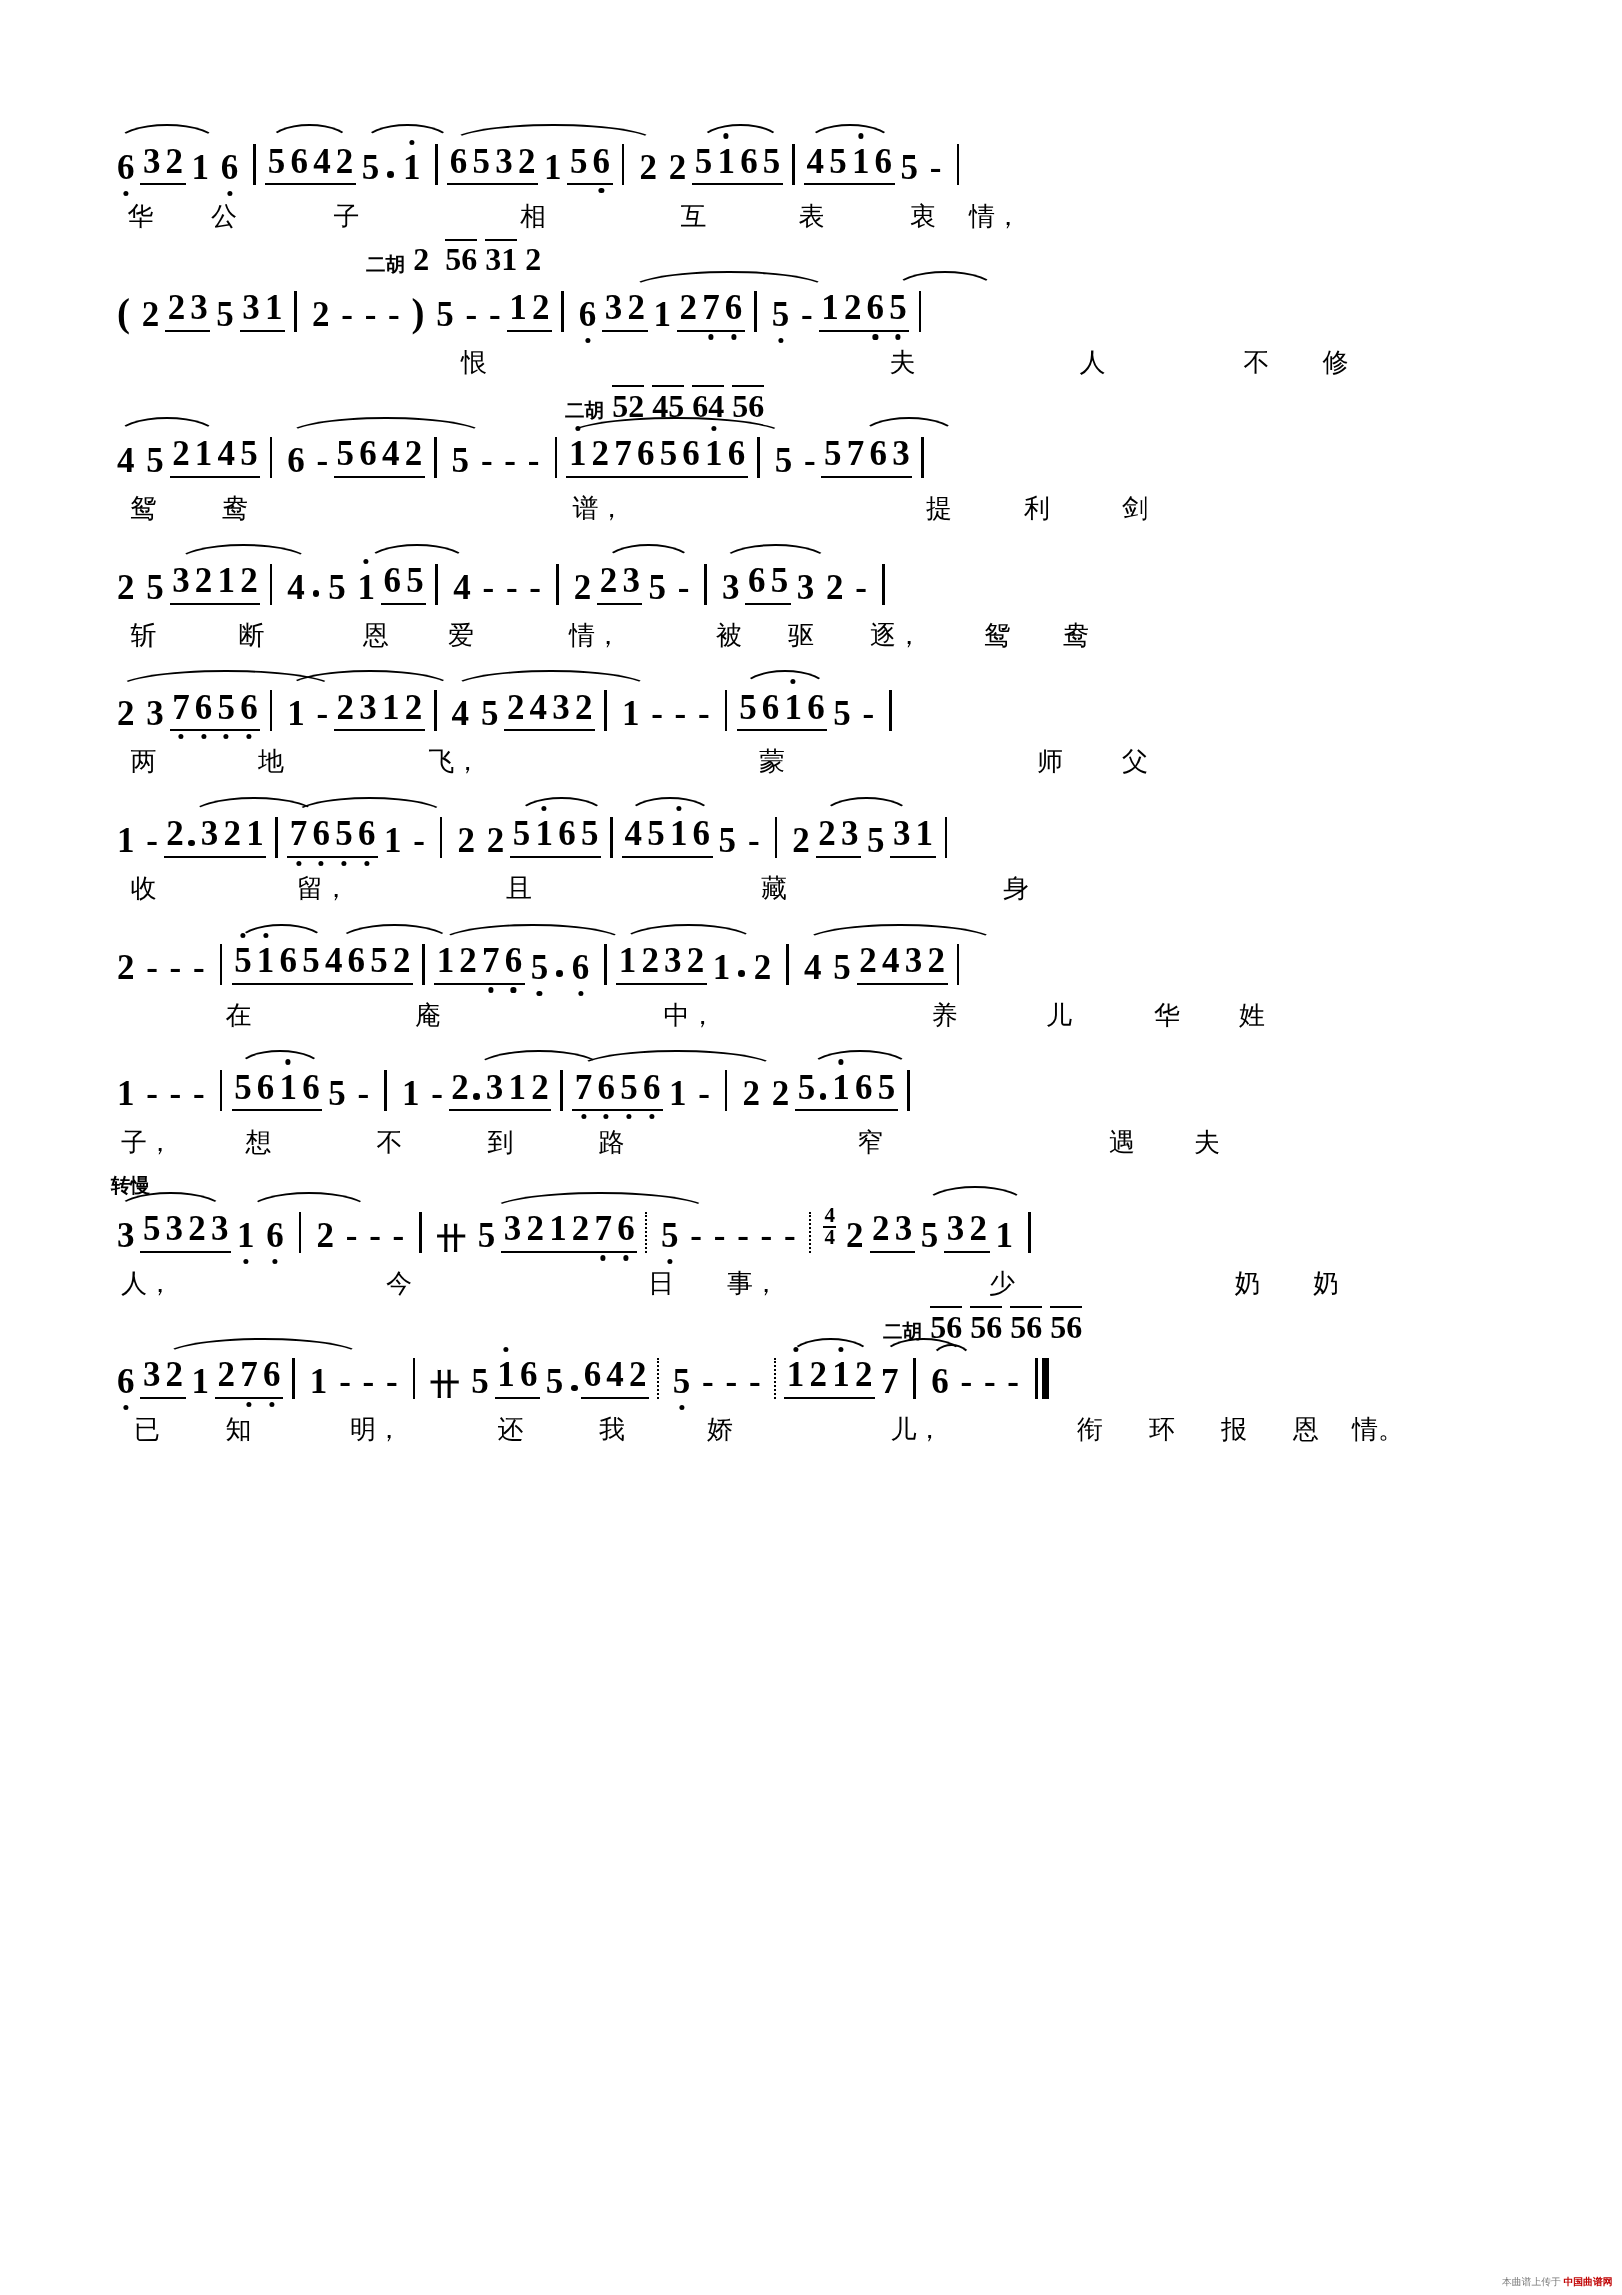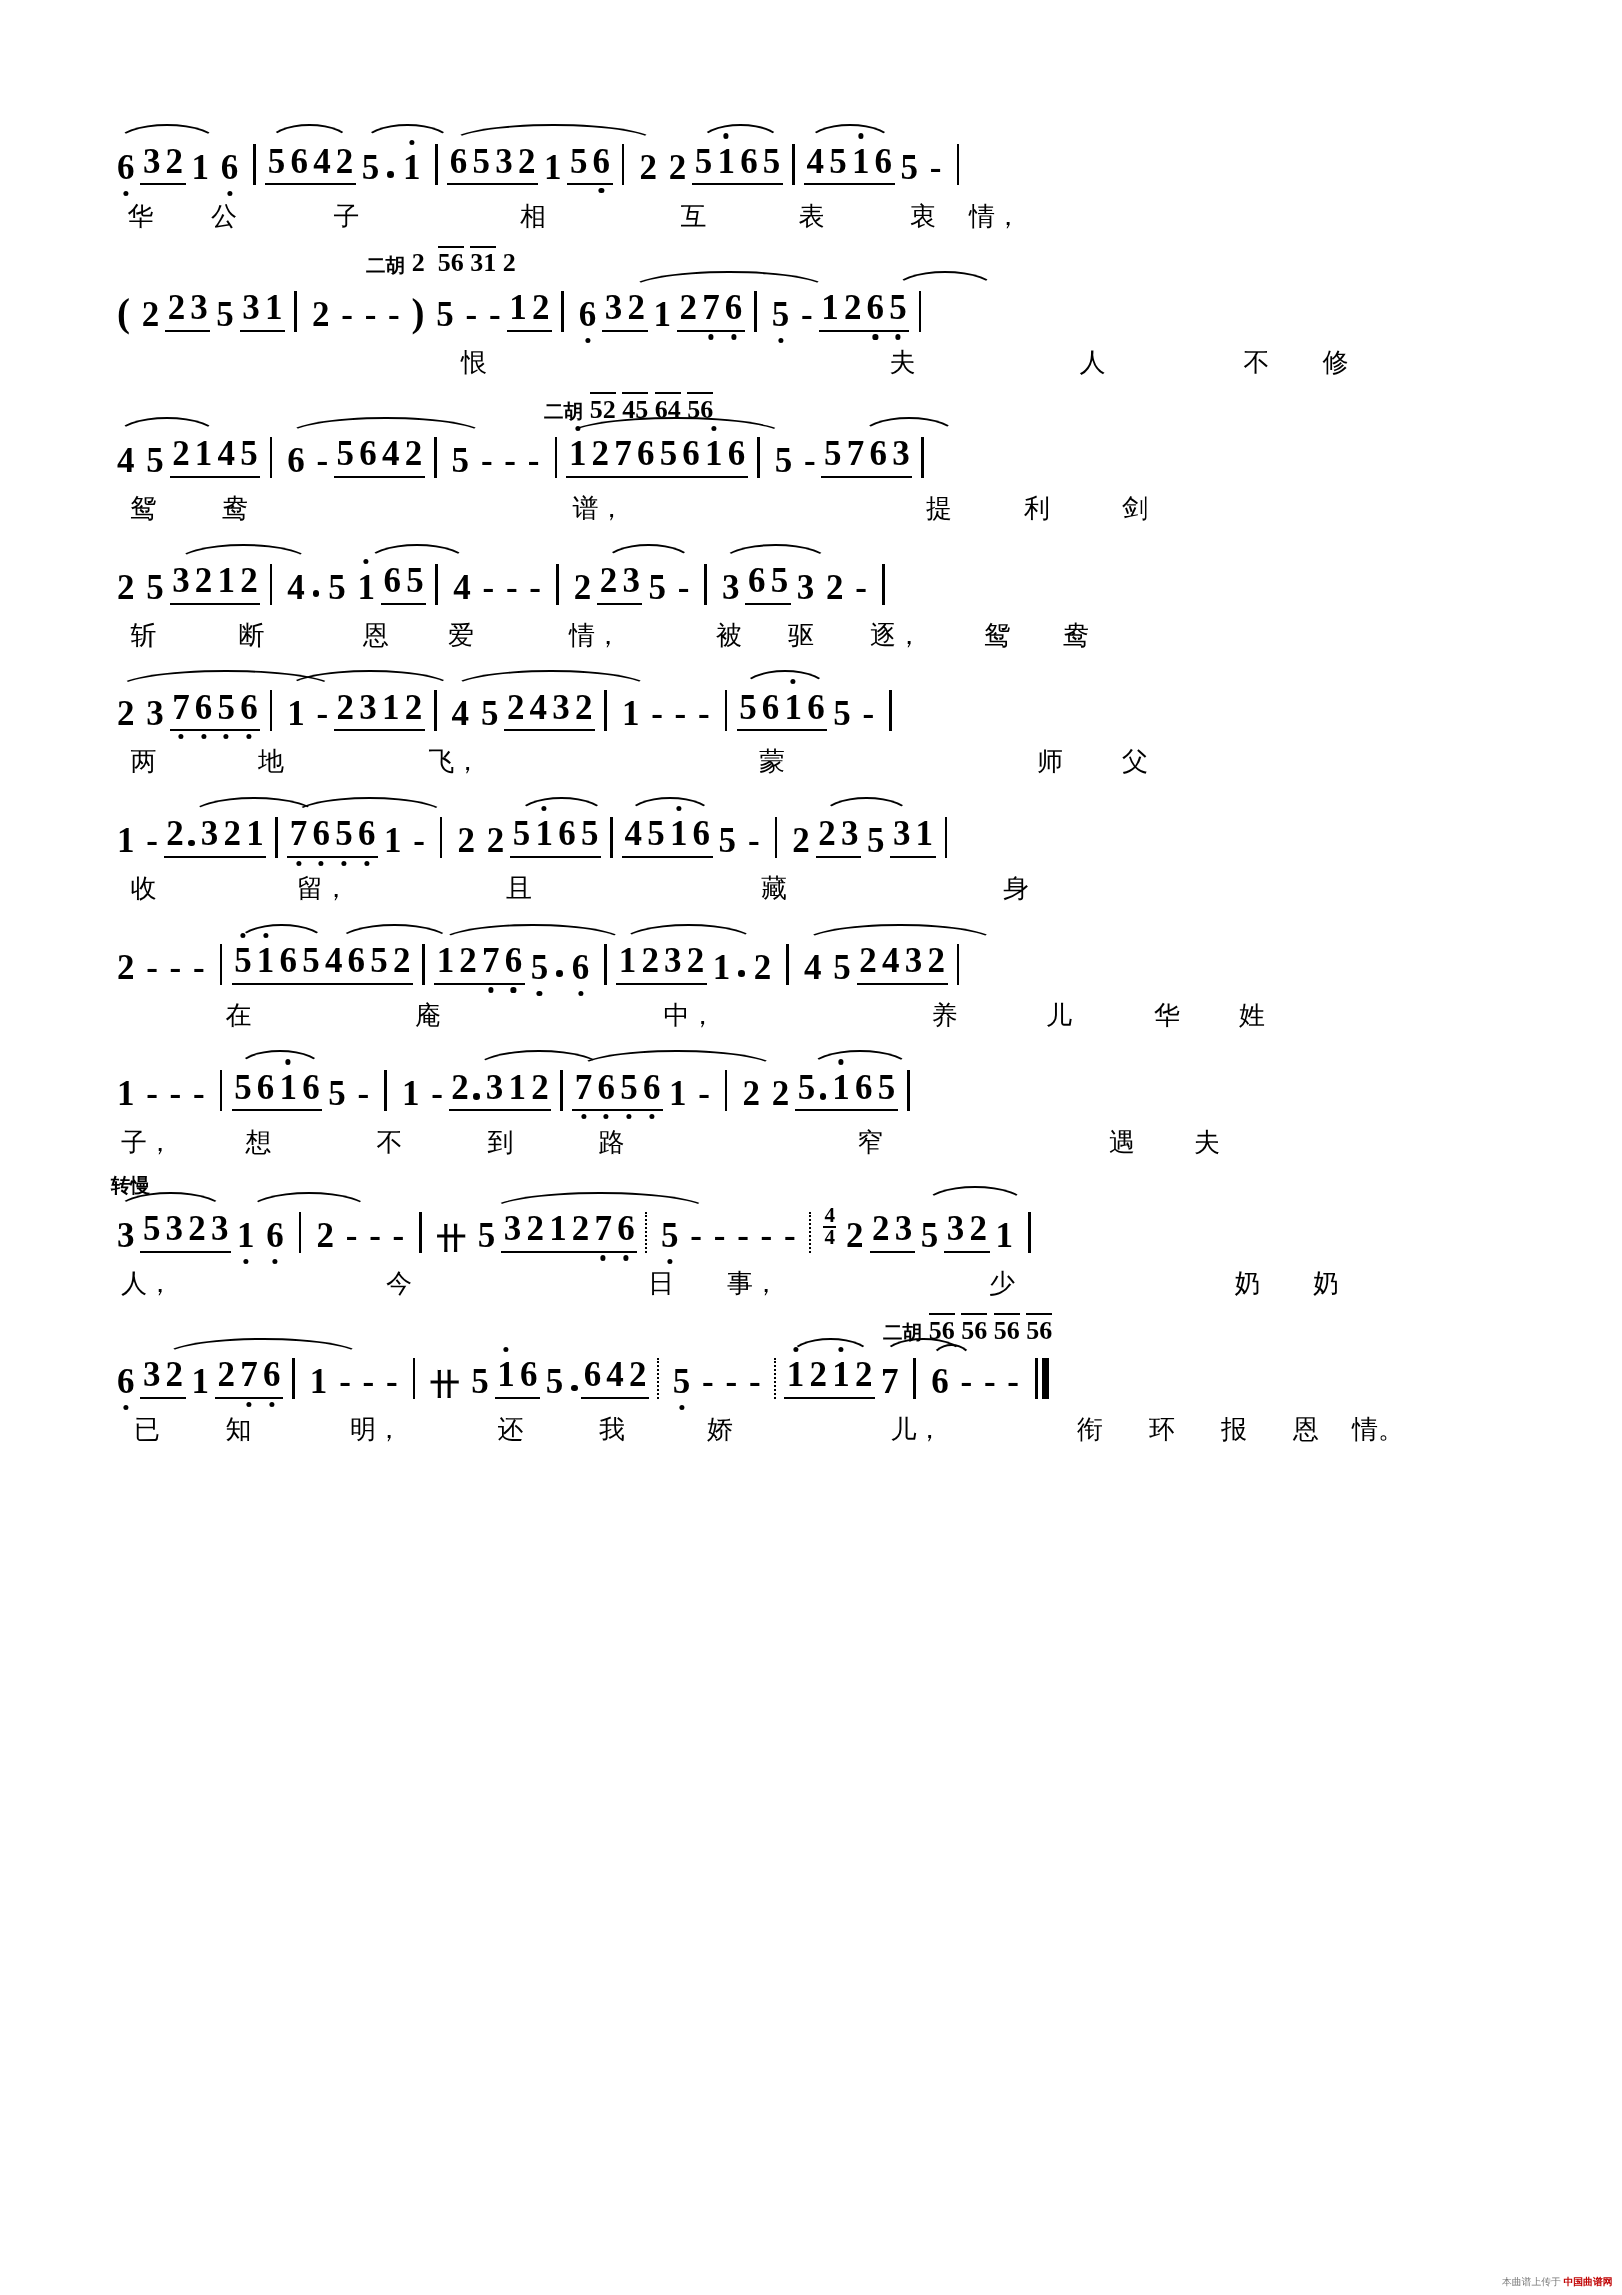--- a/index.html
+++ b/index.html
@@ -34,21 +34,21 @@
   .annot {
     position: absolute;
     font-family: "Liberation Sans", sans-serif;
     font-size: 19.6px;
     font-weight: bold;
     white-space: nowrap;
     bottom: 0;
   }
   .annot .num {
     font-family: "Liberation Serif", serif;
-    font-size: 26px;
+    font-size: 32px;
     font-weight: bold;
   }
   .annot .u {
     border-top: 2px solid #000;
     padding-top: 0.7px;
     display: inline-block;
   }
   .notes {
     display: flex;
     align-items: flex-end;
@@ -365,21 +365,21 @@
       <span style="width:726px">恨</span>
       <span style="width:131px">夫</span>
       <span style="width:249px">人</span>
       <span style="width:79px">不</span>
       <span style="width:79px">修</span>
     </div>
   </div>
 
   <div class="system">
     <div class="annot-row">
-      <div class="annot" style="left:433px;">
+      <div class="annot" style="left:454px;">
         <span>二胡</span><span class="num"> <span class="u">52</span> <span class="u">45</span> <span class="u">64</span> <span class="u">56</span></span>
       </div>
     </div>
     <div class="notes">
       <div class="measure">
         <span class="slur" style="left:5.2px;width:98px;"></span>
         <span class="n">4</span>
         <span class="n">5</span>
         <span class="grp u1">
             <span class="n">2</span>

